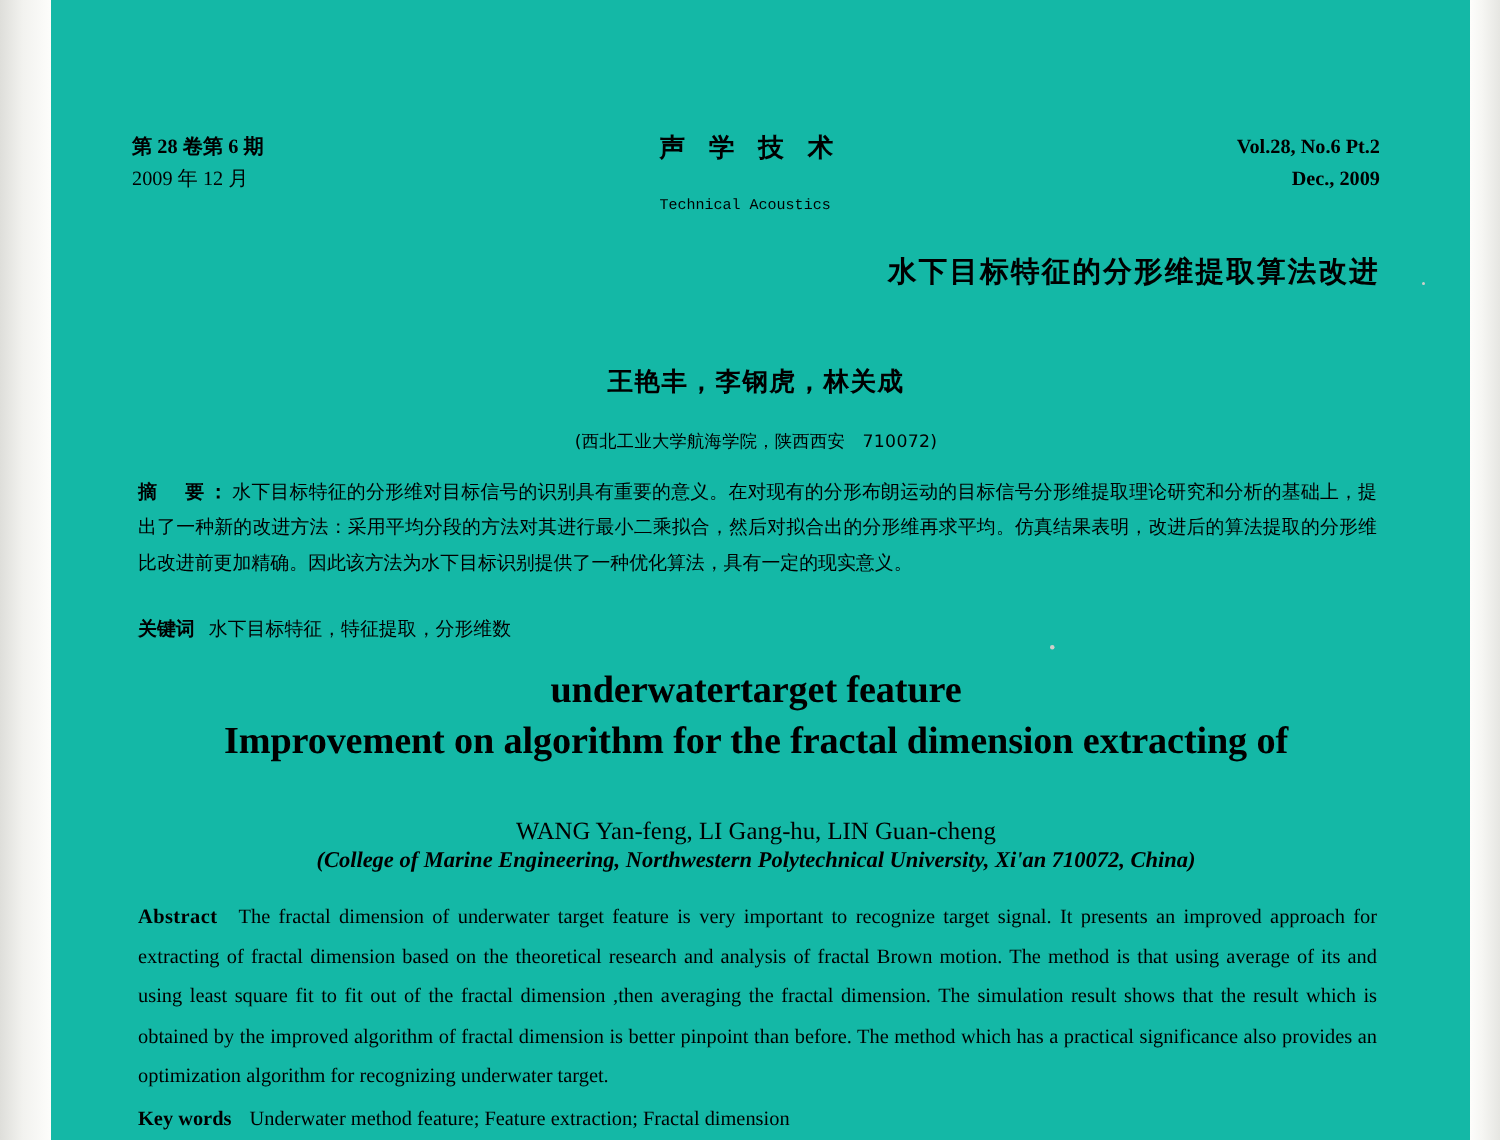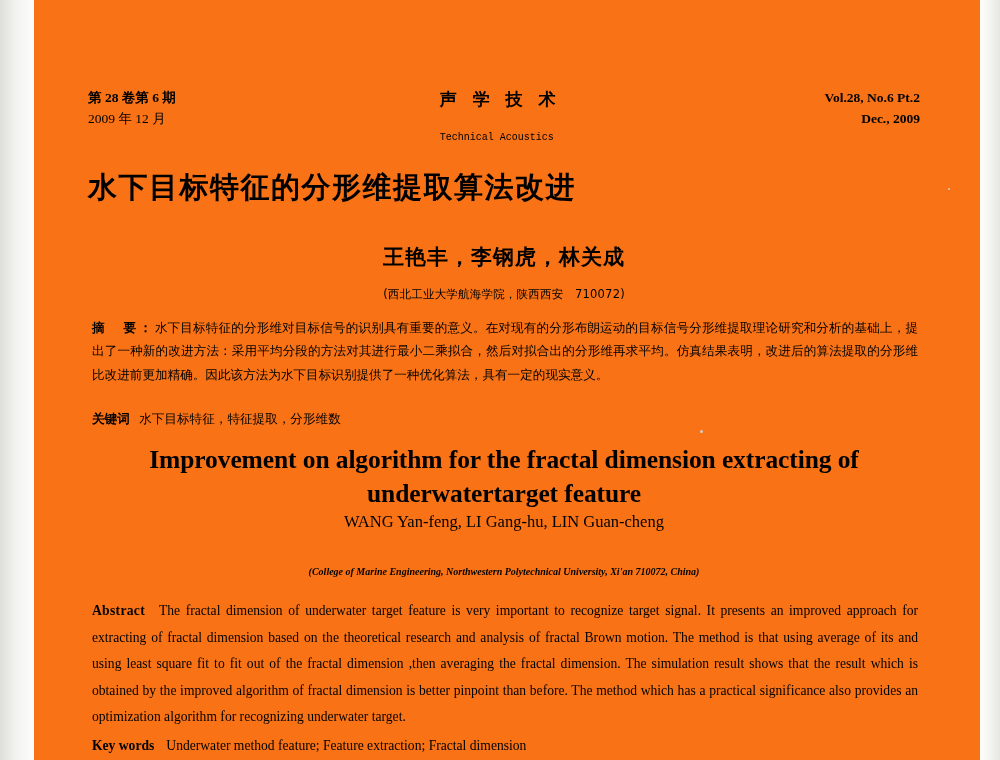--- a/index.html
+++ b/index.html
@@ -11,21 +11,21 @@
     width: 1000px;
     height: 760px;
     font-family: "Liberation Serif", serif;
     color: #000;
     overflow: hidden;
   }
   .page {
     position: relative;
     width: 1000px;
     height: 760px;
-    background: #f97316;
+    background: #14b8a6;
     box-sizing: border-box;
   }
   .scan-edge-left {
     position: absolute;
     left: 0; top: 0;
     width: 34px; height: 760px;
     background: linear-gradient(to right, #dededa 0%, #f2f2ef 45%, #fdfdfb 100%);
   }
   .scan-edge-right {
     position: absolute;
@@ -72,34 +72,34 @@
     font-family: Liberation Mono, monospace;
   }
   .mast-right { text-align: right; font-weight: 700; }
   .mast-right .row2 { font-weight: 700; }
 
   
   .cn-title {
     position: absolute;
     top: 168px;
     width: 832px;
-    text-align: left;
+    text-align: right;
     font-family: Liberation Serif, serif;
     font-weight: 700;
-    font-size: 29px;
+    font-size: 19px;
     letter-spacing: 1.5px;
   }
   .cn-authors {
     position: absolute;
     top: 243px;
     width: 832px;
     text-align: center;
     font-family: "DejaVu Sans", sans-serif;
     font-weight: 700;
-    font-size: 21px;
+    font-size: 17px;
     letter-spacing: 1px;
   }
   .cn-affil {
     position: absolute;
     top: 287px;
     width: 832px;
     text-align: center;
     font-family: "DejaVu Sans", sans-serif;
     font-weight: 400;
     font-size: 11.5px;
@@ -140,36 +140,36 @@
     width: 832px;
     text-align: center;
     font-family: "Liberation Serif", serif;
     font-weight: 700;
     font-size: 25.5px;
     line-height: 1.32;
     letter-spacing: -0.1px;
   }
   .en-authors {
     position: absolute;
-    top: 512px;
+    top: 544px;
     width: 832px;
     text-align: center;
     font-family: "Liberation Serif", serif;
     font-size: 16.5px;
     font-weight: 400;
   }
   .en-affil {
     position: absolute;
     top: 566px;
     width: 832px;
     text-align: center;
     font-family: "Liberation Serif", serif;
     font-style: italic;
     font-weight: 700;
-    font-size: 10px;
+    font-size: 15px;
   }
 
   
   .en-abstract {
     position: absolute;
     top: 598px;
     left: 4px;
     width: 826px;
     font-family: "Liberation Serif", serif;
     font-size: 13.6px;
@@ -232,22 +232,22 @@
 
     <div class="cn-abstract">
       <span class="lbl">摘　要：</span><span>水下目标特征的分形维对目标信号的识别具有重要的意义。在对现有的分形布朗运动的目标信号分形维提取理论研究和分析的基础上，提出了一种新的改进方法：采用平均分段的方法对其进行最小二乘拟合，然后对拟合出的分形维再求平均。仿真结果表明，改进后的算法提取的分形维比改进前更加精确。因此该方法为水下目标识别提供了一种优化算法，具有一定的现实意义。</span>
     </div>
 
     <div class="cn-keywords">
       <span class="lbl">关键词</span>&nbsp;&nbsp;&nbsp;<span>水下目标特征，特征提取，分形维数</span>
     </div>
 
     <div class="en-title">
+      <div>underwatertarget feature</div>
       <div>Improvement on algorithm for the fractal dimension extracting of</div>
-      <div>underwatertarget feature</div>
     </div>
     <div class="en-authors">WANG Yan-feng, LI Gang-hu, LIN Guan-cheng</div>
     <div class="en-affil">(College of Marine Engineering, Northwestern Polytechnical University, Xi'an 710072, China)</div>
 
     <div class="en-abstract">
       <span class="lbl">Abstract</span><span class="gap"></span><span>The fractal dimension of underwater target feature is very important to recognize target signal. It presents an improved approach for extracting of fractal dimension based on the theoretical research and analysis of fractal Brown motion. The method is that using average of its and using least square fit to fit out of the fractal dimension ,then averaging the fractal dimension. The simulation result shows that the result which is obtained by the improved algorithm of fractal dimension is better pinpoint than before. The method which has a practical significance also provides an optimization algorithm for recognizing underwater target.</span>
     </div>
 
     <div class="en-keywords">
       <span class="lbl">Key words</span><span class="kw">Underwater method feature;   Feature extraction;   Fractal dimension</span>

